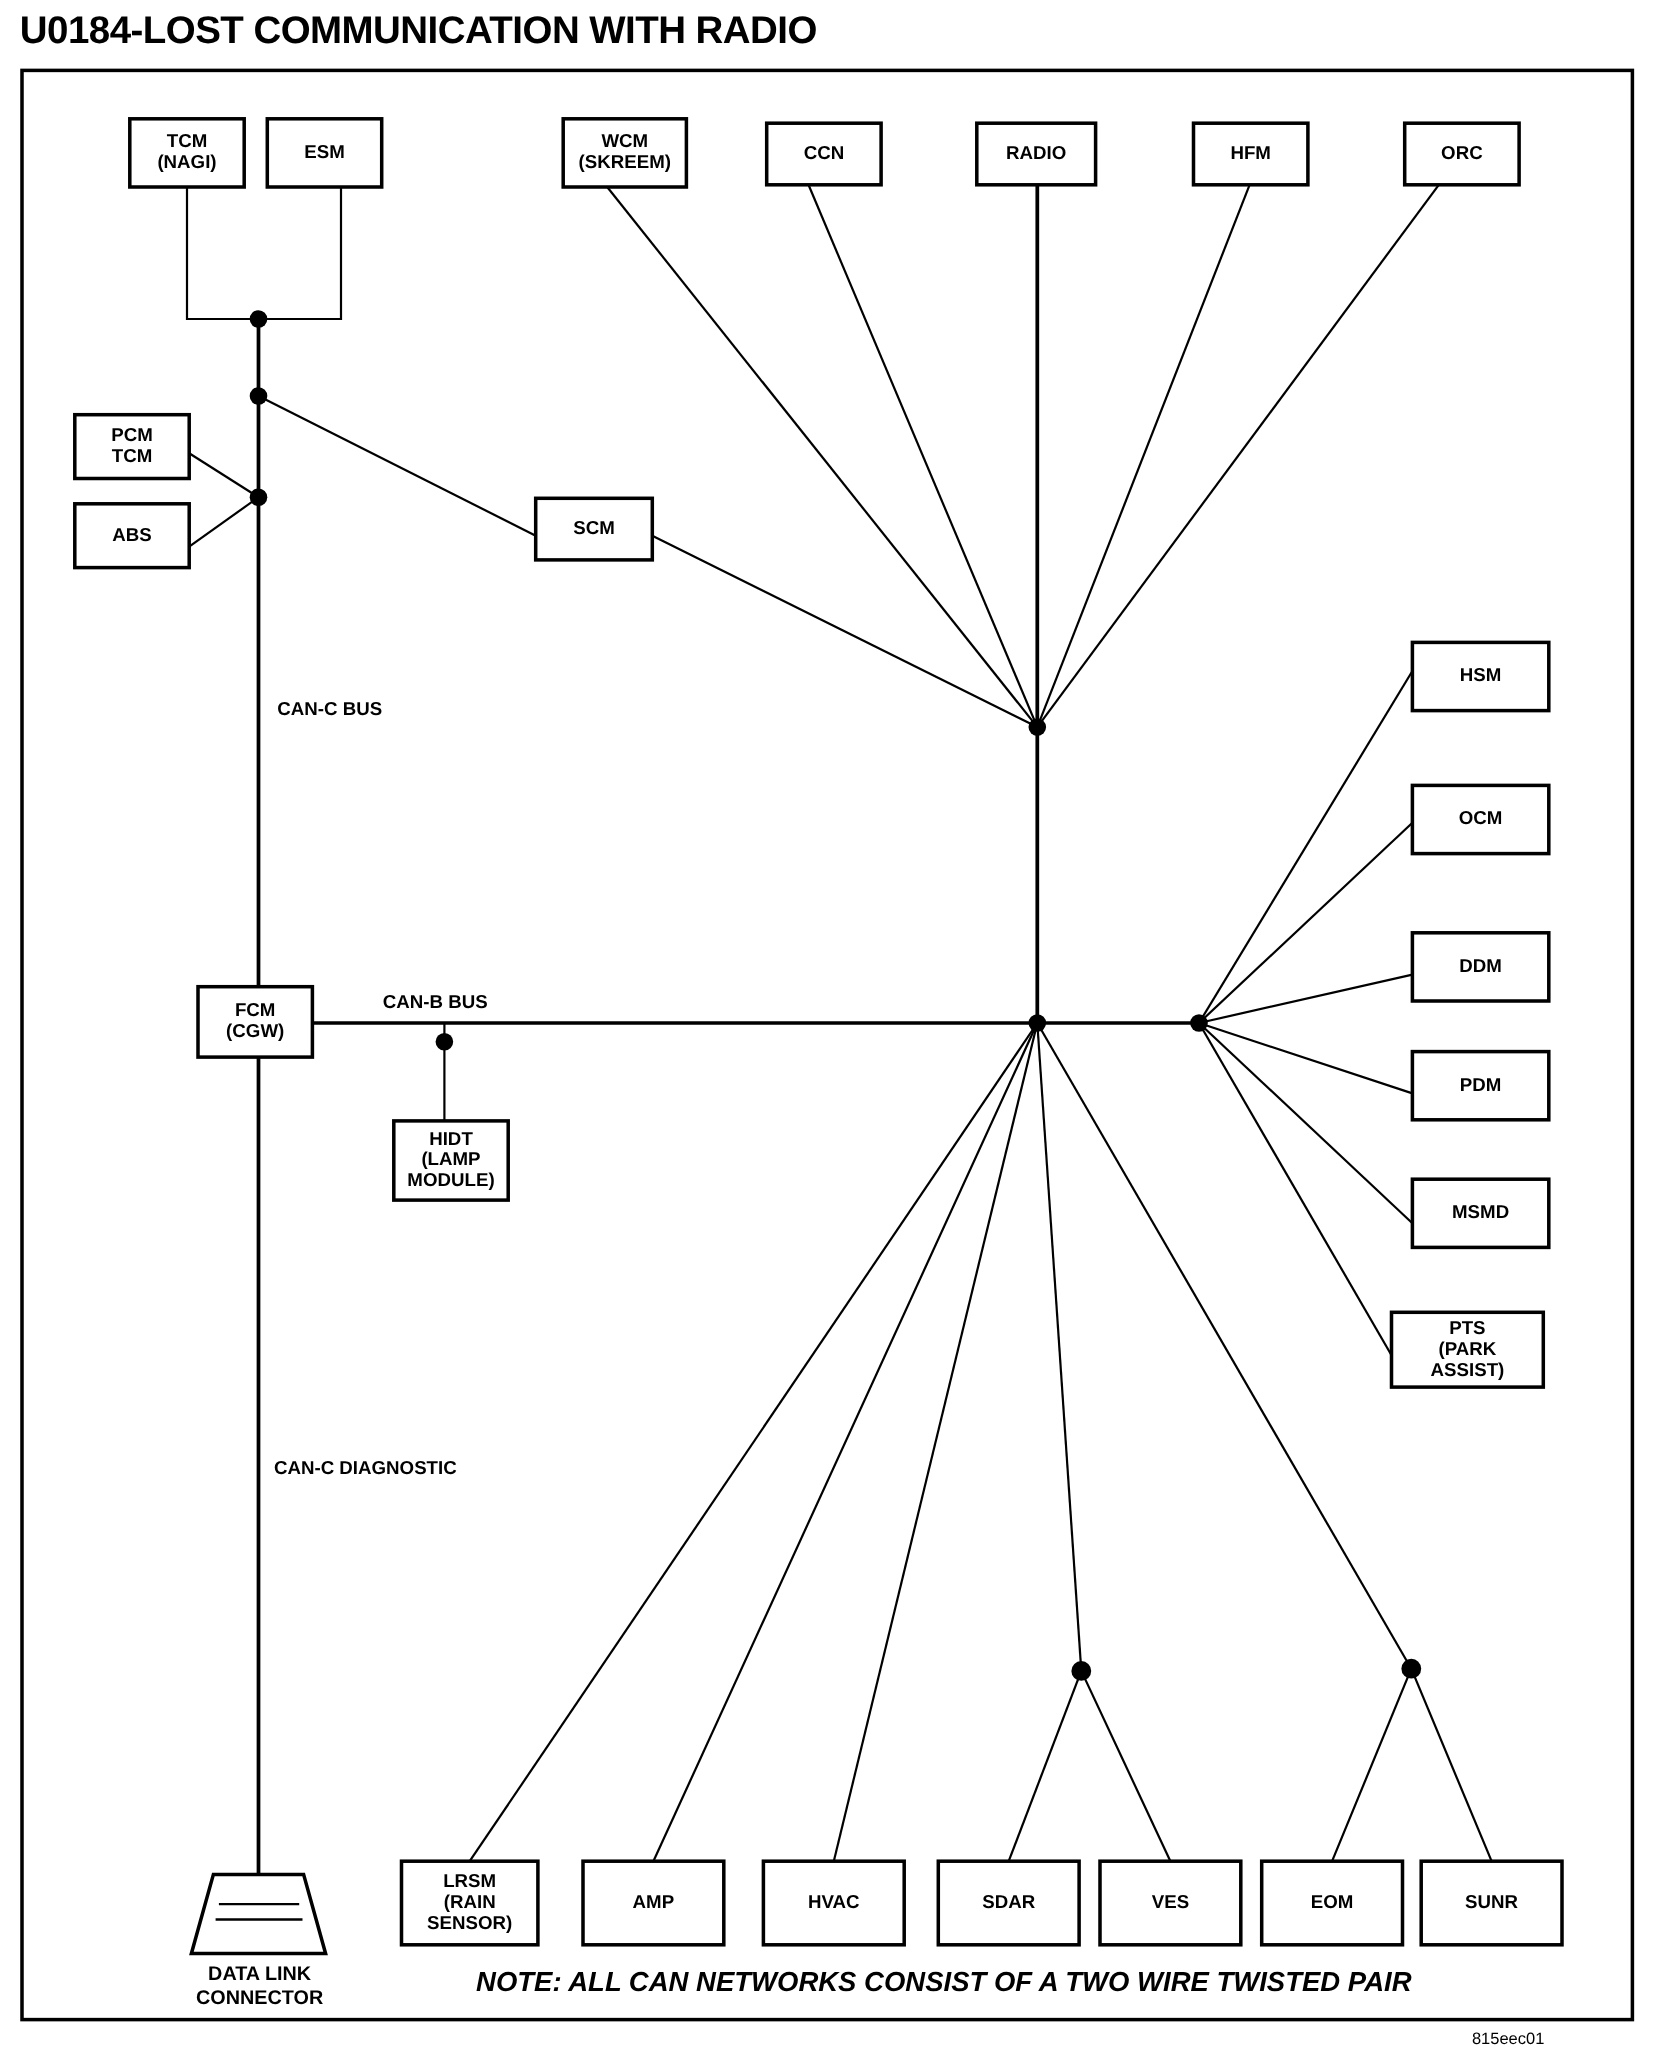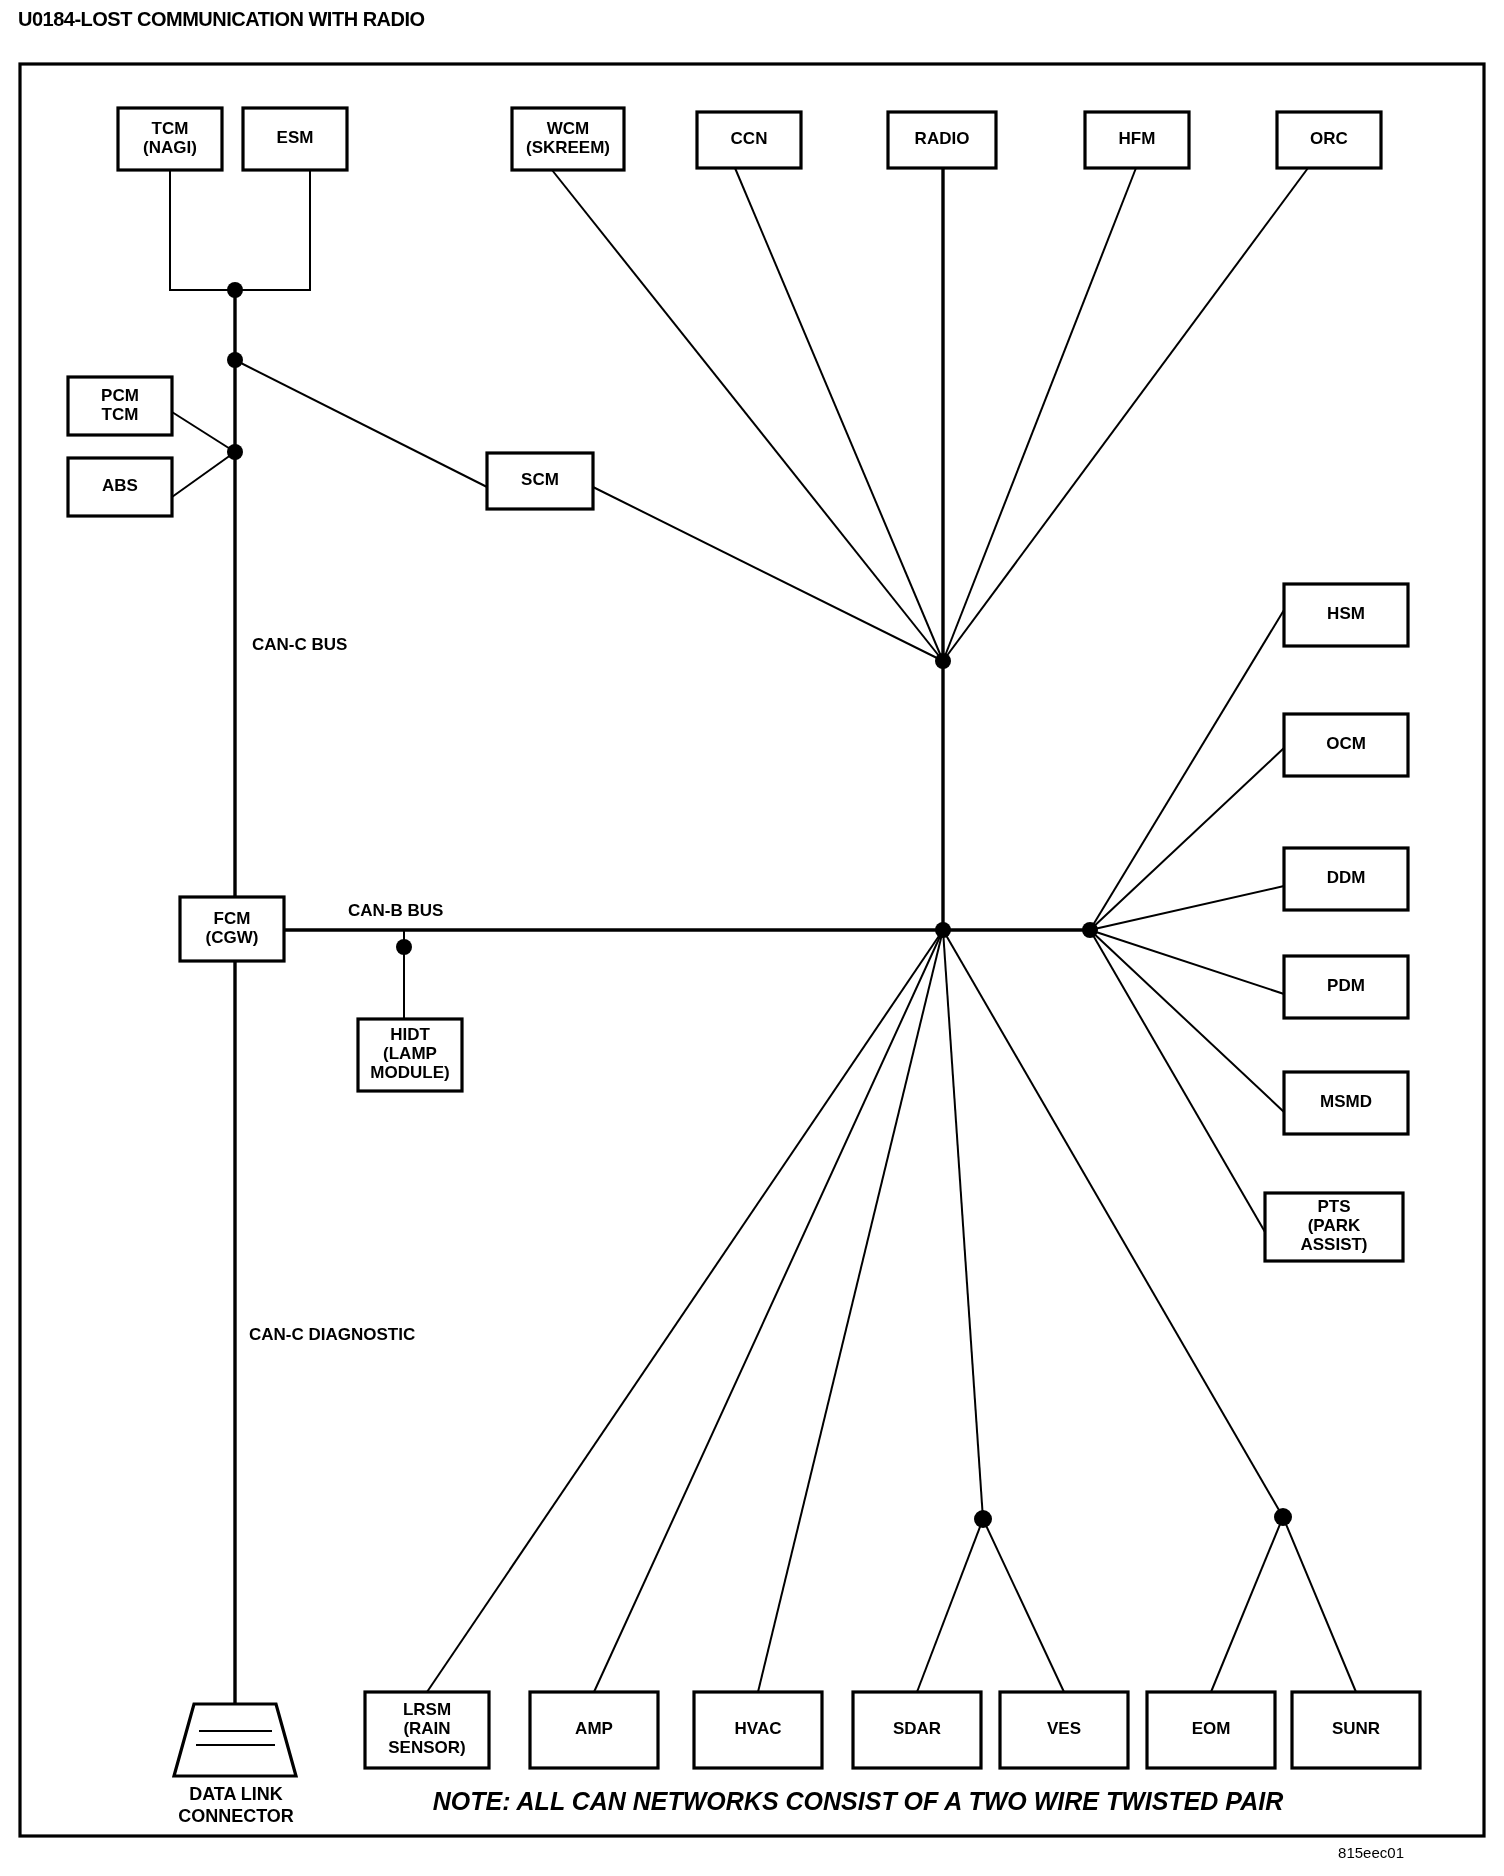--- a/index.html
+++ b/index.html
@@ -11,21 +11,21 @@
     width: 1504px;
     height: 1876px;
     font-family: "Liberation Sans", sans-serif;
     position: relative;
     overflow: hidden;
   }
   #page-title {
     position: absolute;
     left: 18px;
     top: 8px;
-    font-size: 20px;
+    font-size: 35px;
     font-weight: bold;
     letter-spacing: -0.5px;
     color: #000;
     white-space: nowrap;
   }
   #diagram-svg {
     position: absolute;
     left: 0;
     top: 0;
   }

